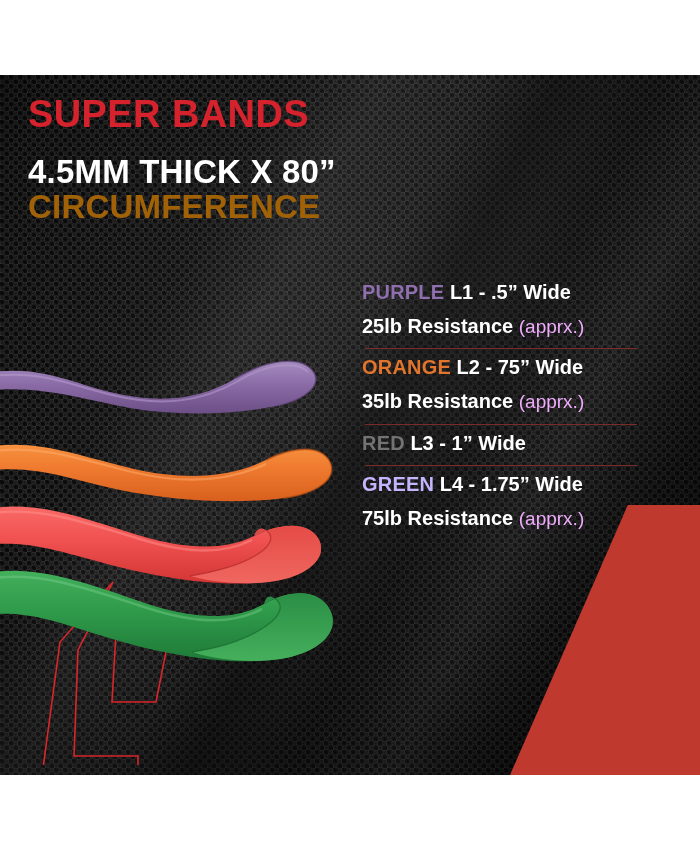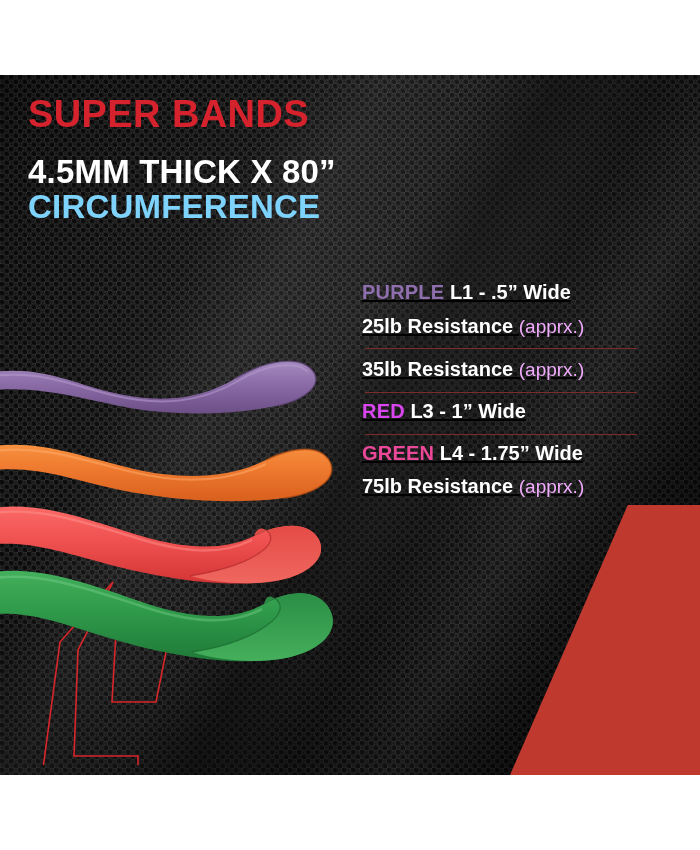--- a/index.html
+++ b/index.html
@@ -123,21 +123,21 @@
     color: #ffffff;
     letter-spacing: 0.2px;
     line-height: 1.08;
     margin: 20px 0 0 0;
     text-transform: uppercase;
     white-space: nowrap;
   }
   .title-sub2 {
     font-size: 33px;
     font-weight: 800;
-    color: #7dd3fc;
+    color: #a16207;
     letter-spacing: 0.2px;
     line-height: 1.08;
     margin: 0;
     text-transform: uppercase;
     white-space: nowrap;
   }
 
   
   #bands {
     position: absolute;
@@ -161,36 +161,36 @@
   }
 
   
   #specs {
     position: absolute;
     left: 362px;
     top: 205px;
     width: 300px;
     z-index: 6;
   }
-  .spec-row { margin-bottom: 6px; text-decoration: underline; }
+  .spec-row { margin-bottom: 6px; }
   .spec-line1 {
     font-size: 20px;
     font-weight: 800;
     color: #ffffff;
     line-height: 1.28;
     white-space: nowrap;
   }
   .spec-color {
     font-weight: 800;
     letter-spacing: 0.2px;
   }
   .c-purple { color: #8f6fae; }
   .c-orange { color: #e2742c; }
-  .c-red    { color: #d946ef; }
-  .c-green  { color: #ec4899; }
+  .c-red    { color: #737373; }
+  .c-green  { color: #c4b5fd; }
 
   .spec-line2 {
     font-size: 20px;
     font-weight: 800;
     color: #ffffff;
     line-height: 1.3;
     margin-top: 7px;
     white-space: nowrap;
   }
   .apprx {
@@ -313,20 +313,24 @@
           <span>L1 - .5” Wide</span>
         </div>
         <div class="spec-line2">
           <span>25lb Resistance</span>
           <span class="apprx">(apprx.)</span>
         </div>
         <div class="spec-rule"></div>
       </div>
 
       <div class="spec-row">
+        <div class="spec-line1">
+          <span class="spec-color c-orange">ORANGE</span>
+          <span>L2 - 75” Wide</span>
+        </div>
         <div class="spec-line2">
           <span>35lb Resistance</span>
           <span class="apprx">(apprx.)</span>
         </div>
         <div class="spec-rule"></div>
       </div>
 
       <div class="spec-row">
         <div class="spec-line1">
           <span class="spec-color c-red">RED</span>

